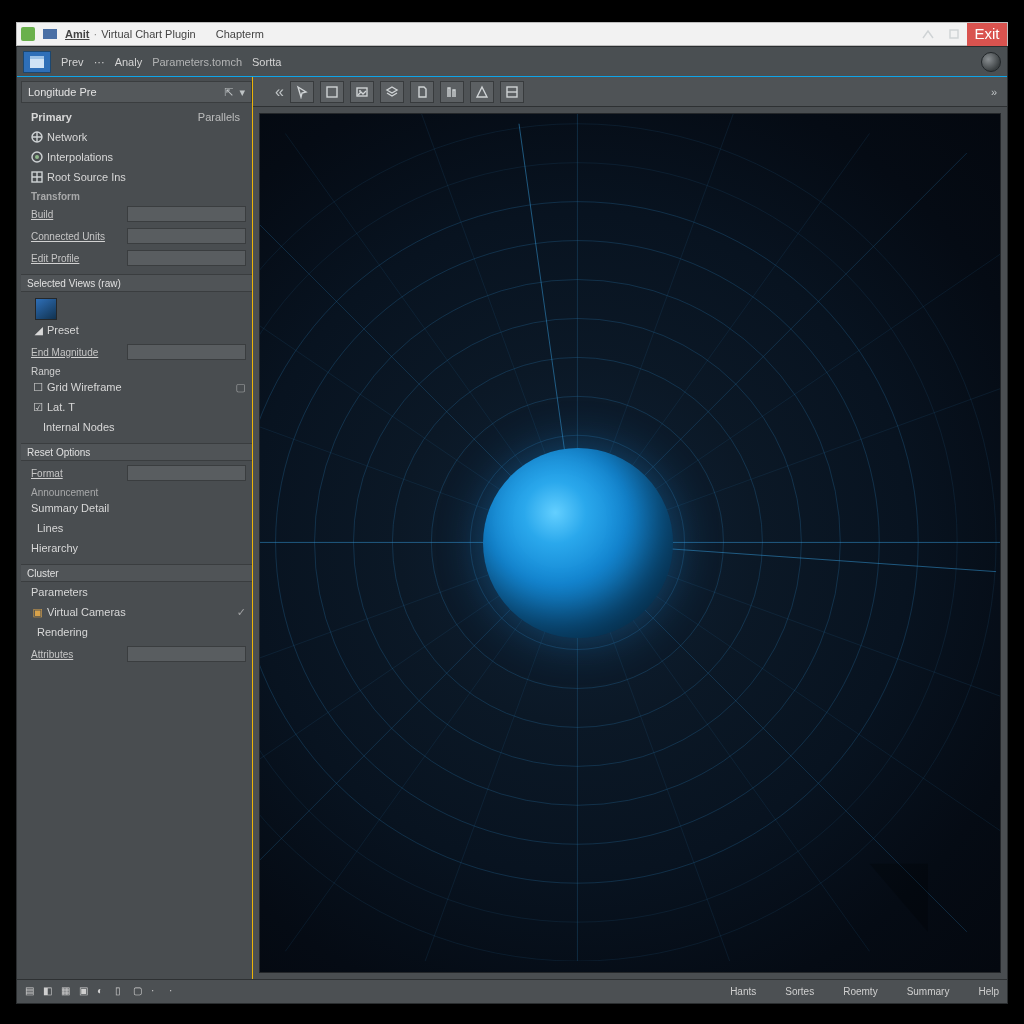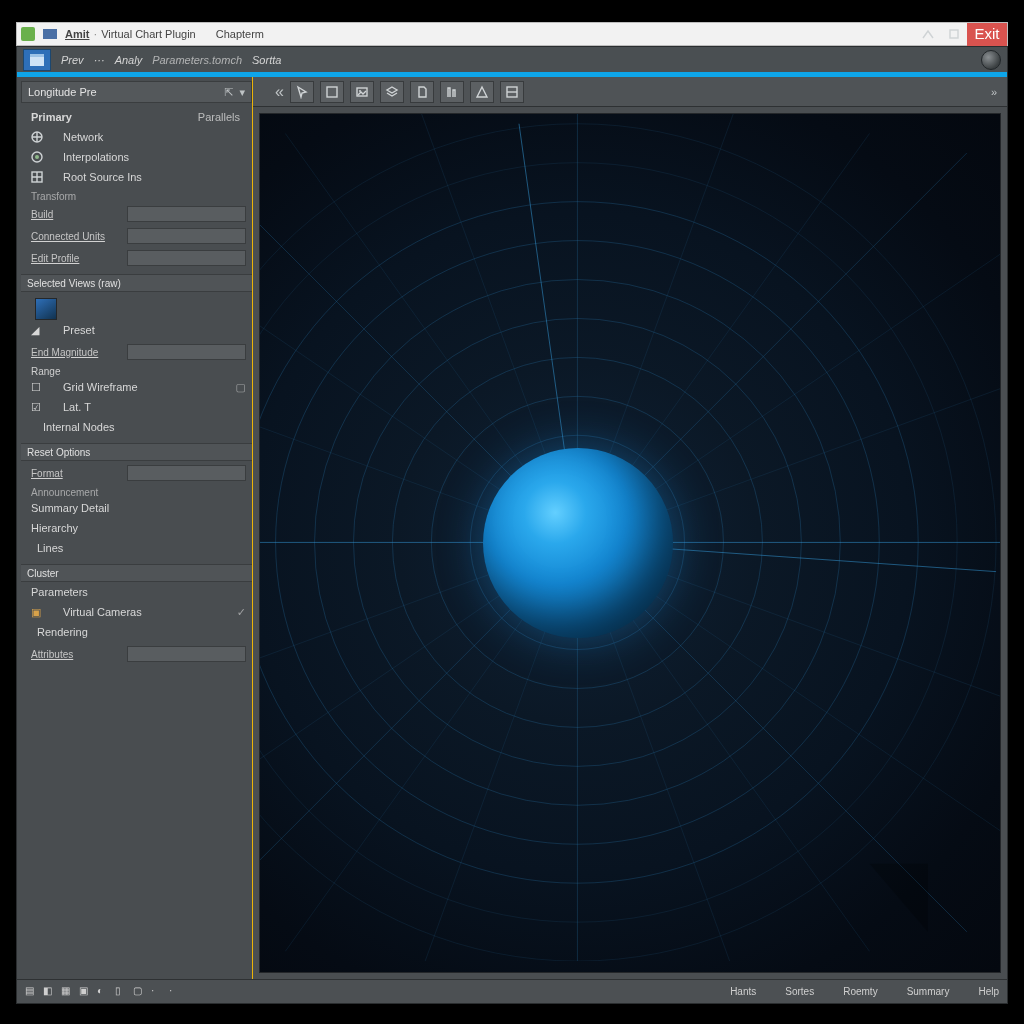--- a/index.html
+++ b/index.html
@@ -20,23 +20,23 @@
     position: absolute; right: 46px; top: 0; display:flex; gap:12px; padding-top:4px;
   }
 
   
   .appframe {
     position: absolute; left: 16px; top: 46px; width: 992px; height: 958px;
     background: #3f4447; border: 1px solid #2a2d2f;
   }
 
   .menubar {
-    height: 30px; background: #4a4f52; border-bottom: 5px solid #0ea5e9;
+    height: 30px; background: #4a4f52; border-bottom: 1px solid #0ea5e9;
     display:flex; align-items:center; padding: 0 6px; gap: 10px;
-    font-size: 11px; color: #d4d4d4; font-style: italic;
+    font-size: 11px; color: #d4d4d4;
   }
   .menubar .app-icon {
     width: 28px; height: 22px; background: #2e6fb8;
     border: 1px solid #1c476f; display:flex; align-items:center; justify-content:center;
   }
   .menubar .right-spacer { margin-left:auto; }
   .menubar .orb {
     width: 20px; height: 20px; border-radius: 50%;
     background: radial-gradient(circle at 35% 35%, #8a8f92, #3b4042 70%);
     border: 1px solid #22272a;
@@ -60,22 +60,22 @@
     color: #e4e4e4; margin-bottom: 4px;
   }
   .panel-title .pt-icons { margin-left:auto; display:flex; gap:6px; color:#bfc3c5; }
   .sect-head {
     height: 18px; display:flex; align-items:center; padding: 0 6px;
     color:#e0e0e0; font-size: 10px; margin-top: 6px;
     border-top: 1px solid #3a3d3f; border-bottom: 1px solid #3a3d3f;
     background: #505457;
   }
   .item {
-    height: 20px; display:flex; align-items:center; gap:20px;
-    padding: 0 6px 0 10px; color:#d8d8d8;
+    height: 20px; display:flex; align-items:center; gap:4px;
+    padding: 0 6px 0 10px; color:#d8d8d8;text-align:right;
   }
   .item .icon { width:12px; height:12px; display:inline-block; }
   .field-row {
     height: 20px; display:flex; align-items:center; padding: 0 6px 0 10px;
     margin-top: 2px;
     text-decoration: underline;
   }
   .field-row > label { width: 96px; font-size:10px; color:#c6c6c6; }
   .field-row > .field {
     flex:1 1 auto; height: 16px; background:#595d60; border:1px solid #3a3d3f;
@@ -216,21 +216,21 @@
         <span>Interpolations</span>
       </div>
       <div class="item clickable">
         <span class="icon"><svg viewBox="0 0 12 12">
               <rect x="1" y="1" width="10" height="10" class="ico-stroke"></rect>
               <path d="M1 6h10M6 1v10" class="ico-stroke"></path>
             </svg></span>
         <span>Root Source Ins</span>
       </div>
 
-      <div class="small-label" style="opacity:.7;">Transform</div>
+      <div class="small-label" style="opacity:.7;font-weight:bold;">Transform</div>
       <div class="field-row">
         <label>Build</label>
         <div class="field"></div>
       </div>
       <div class="field-row">
         <label>Connected Units</label>
         <div class="field"></div>
       </div>
       <div class="field-row">
         <label>Edit Profile</label>
@@ -264,25 +264,25 @@
 
       <div class="sect-head">Reset Options</div>
       <div class="field-row">
         <label>Format</label>
         <div class="field"></div>
       </div>
       <div class="small-label" style="opacity:.7;">Announcement</div>
       <div class="item clickable" style="padding-left:10px;">
         <span>Summary Detail</span>
       </div>
+      <div class="item clickable" style="padding-left:16px;">
+        <span>Lines</span>
+      </div>
       <div class="item clickable" style="padding-left:10px;">
         <span>Hierarchy</span>
-      </div>
-      <div class="item clickable" style="padding-left:16px;">
-        <span>Lines</span>
       </div>
 
       <div class="sect-head">Cluster</div>
       <div class="item clickable" style="padding-left:10px;">
         <span>Parameters</span>
       </div>
       <div class="item clickable">
         <span class="icon" style="color:#d8a24a">▣</span>
         <span>Virtual Cameras</span>
         <span style="margin-left:auto;opacity:.6">✓</span>

